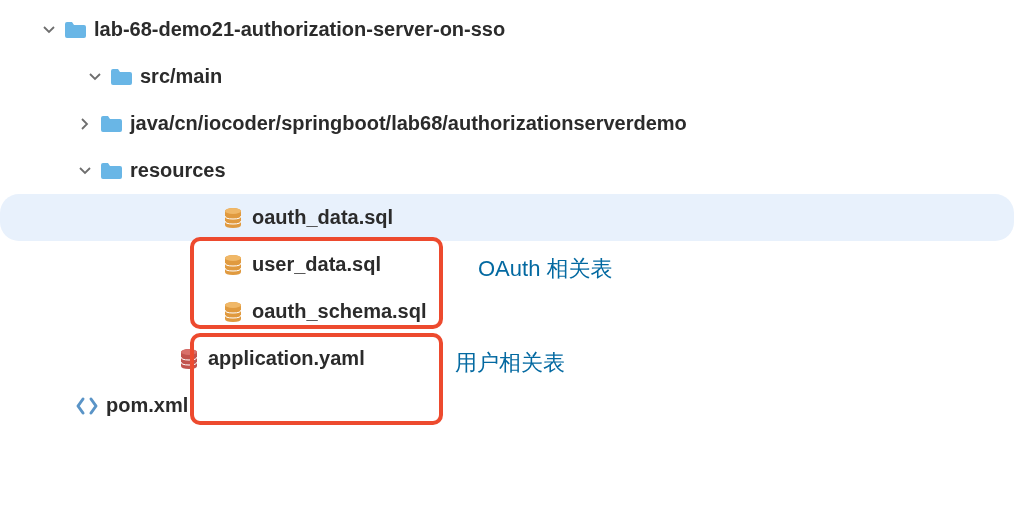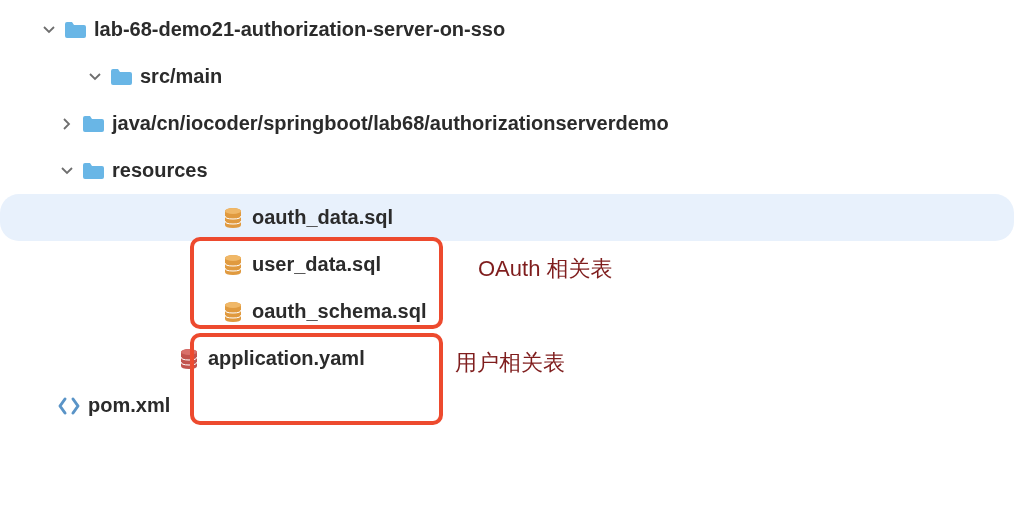--- a/index.html
+++ b/index.html
@@ -38,27 +38,27 @@
       height: 22px;
       margin-right: 8px;
       display: inline-flex;
       align-items: center;
       justify-content: center;
       flex-shrink: 0;
     }
     .label { font-weight: 700; }
     .indent-0 { padding-left: 40px; }
     .indent-1 { padding-left: 86px; text-align: right; }
-    .indent-2 { padding-left: 58px; }
+    .indent-2 { padding-left: 76px; }
     .indent-3 { padding-left: 178px; }
     .indent-4 { padding-left: 198px; }
     .no-chev .chev { visibility: hidden; }
     .annotation {
       position: absolute;
-      color: #7f1d1d;
+      color: #0369a1;
       font-size: 22px;
       font-weight: 400;
     }
     .box-annot {
       position: absolute;
       border: 4px solid #ed4a2e;
       border-radius: 10px;
       pointer-events: none;
     }
   </style>

